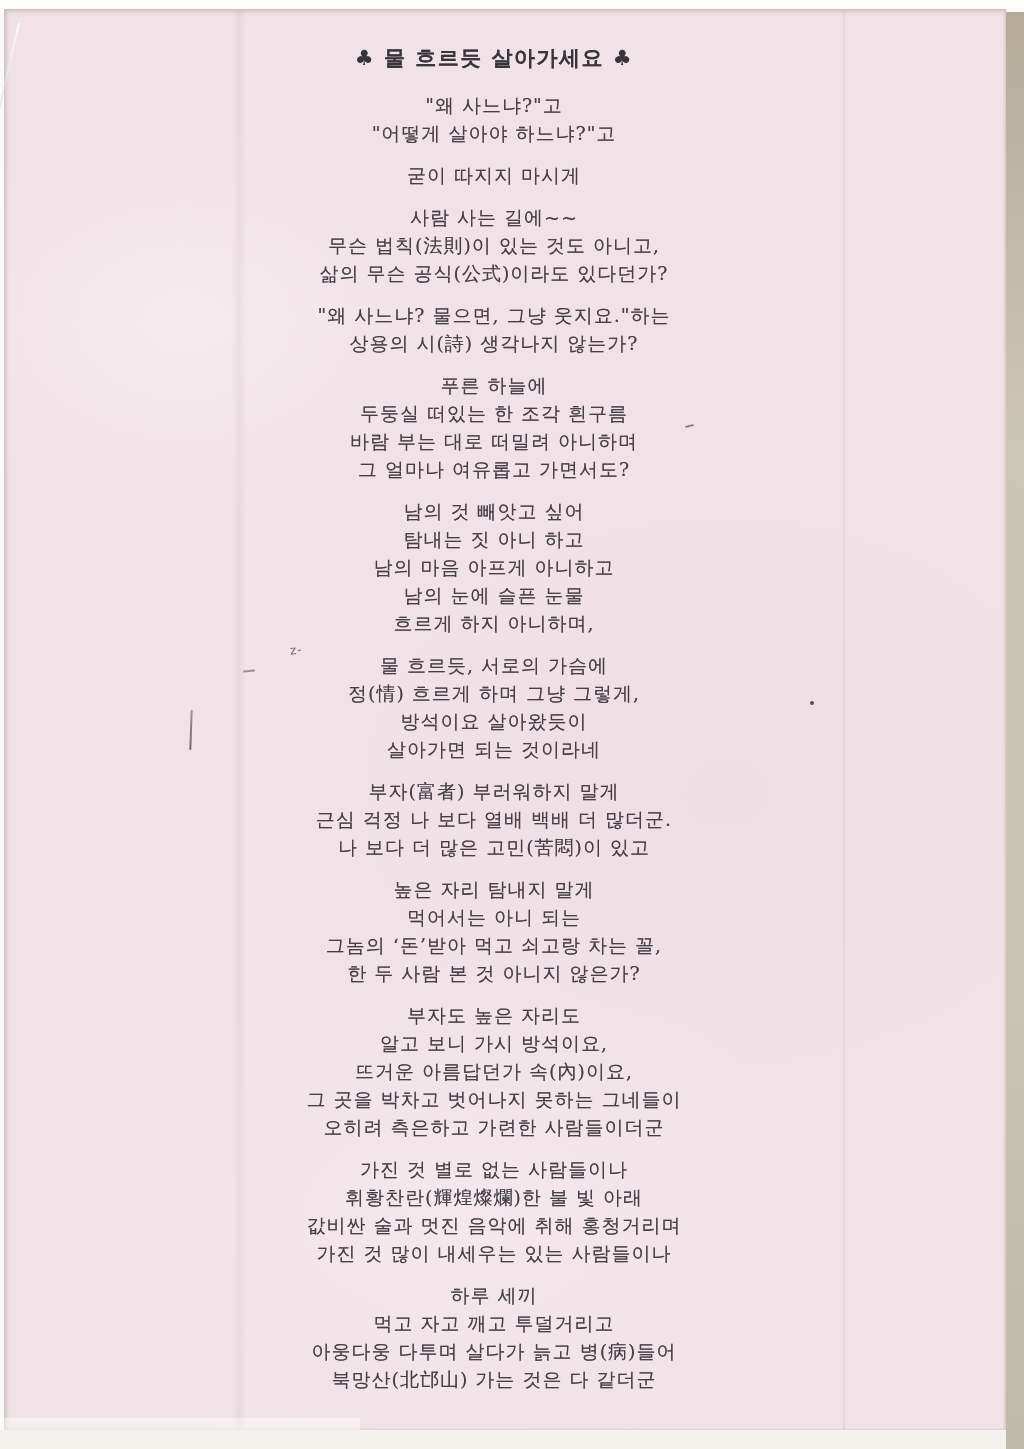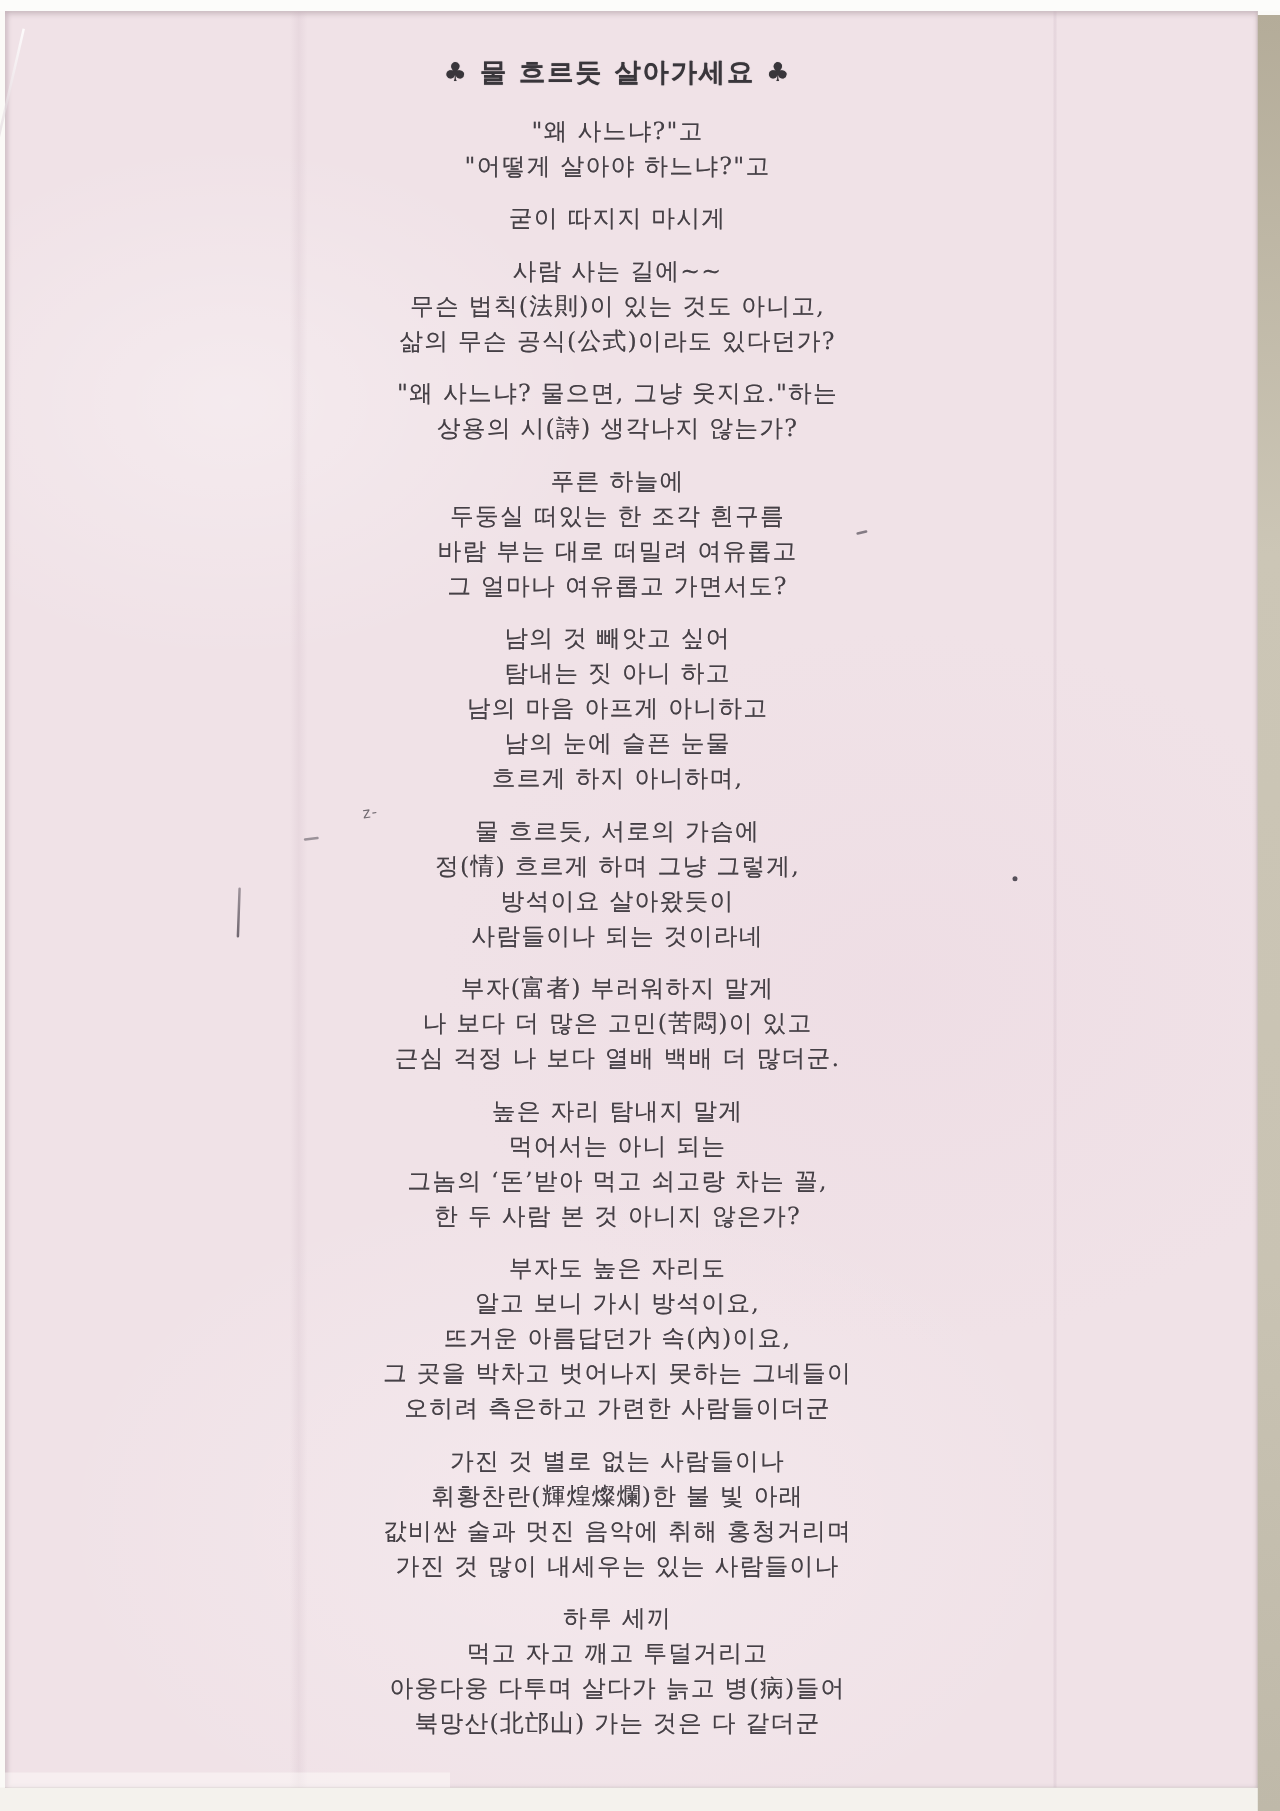--- a/index.html
+++ b/index.html
@@ -130,40 +130,40 @@
           <p class="line">무슨 법칙(法則)이 있는 것도 아니고,</p>
           <p class="line">삶의 무슨 공식(公式)이라도 있다던가?</p>
         </div>
         <div class="stanza">
           <p class="line">"왜 사느냐? 물으면, 그냥 웃지요."하는</p>
           <p class="line">상용의 시(詩) 생각나지 않는가?</p>
         </div>
         <div class="stanza">
           <p class="line">푸른 하늘에</p>
           <p class="line">두둥실 떠있는 한 조각 흰구름</p>
-          <p class="line">바람 부는 대로 떠밀려 여유롭고</p>
+          <p class="line">바람 부는 대로 떠밀려 아니하며</p>
           <p class="line">그 얼마나 여유롭고 가면서도?</p>
         </div>
         <div class="stanza">
           <p class="line">남의 것 빼앗고 싶어</p>
           <p class="line">탐내는 짓 아니 하고</p>
           <p class="line">남의 마음 아프게 아니하고</p>
           <p class="line">남의 눈에 슬픈 눈물</p>
           <p class="line">흐르게 하지 아니하며,</p>
         </div>
         <div class="stanza">
           <p class="line">물 흐르듯, 서로의 가슴에</p>
           <p class="line">정(情) 흐르게 하며 그냥 그렇게,</p>
           <p class="line">방석이요 살아왔듯이</p>
-          <p class="line">사람들이나 되는 것이라네</p>
+          <p class="line">살아가면 되는 것이라네</p>
         </div>
         <div class="stanza">
           <p class="line">부자(富者) 부러워하지 말게</p>
+          <p class="line">근심 걱정 나 보다 열배 백배 더 많더군.</p>
           <p class="line">나 보다 더 많은 고민(苦悶)이 있고</p>
-          <p class="line">근심 걱정 나 보다 열배 백배 더 많더군.</p>
         </div>
         <div class="stanza">
           <p class="line">높은 자리 탐내지 말게</p>
           <p class="line">먹어서는 아니 되는</p>
           <p class="line">그놈의 ‘돈’받아 먹고 쇠고랑 차는 꼴,</p>
           <p class="line">한 두 사람 본 것 아니지 않은가?</p>
         </div>
         <div class="stanza">
           <p class="line">부자도 높은 자리도</p>
           <p class="line">알고 보니 가시 방석이요,</p>

